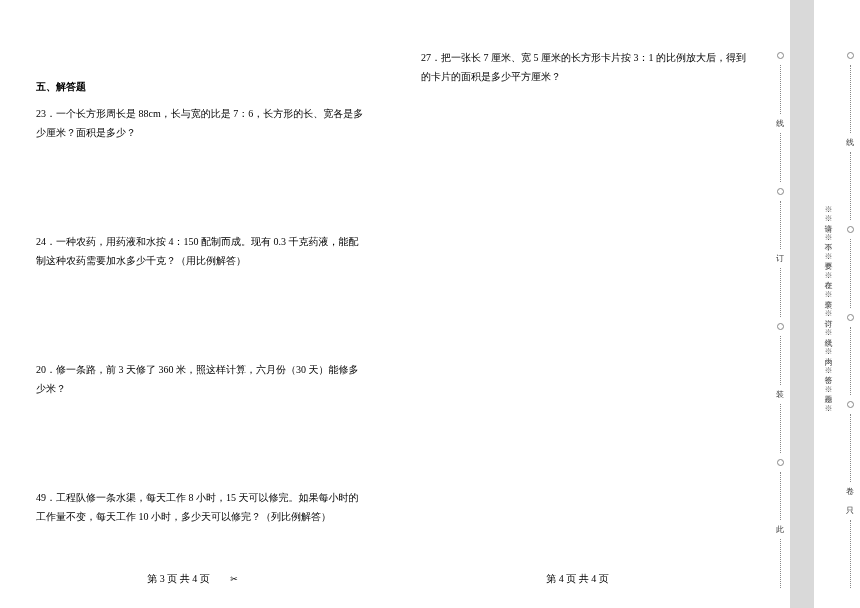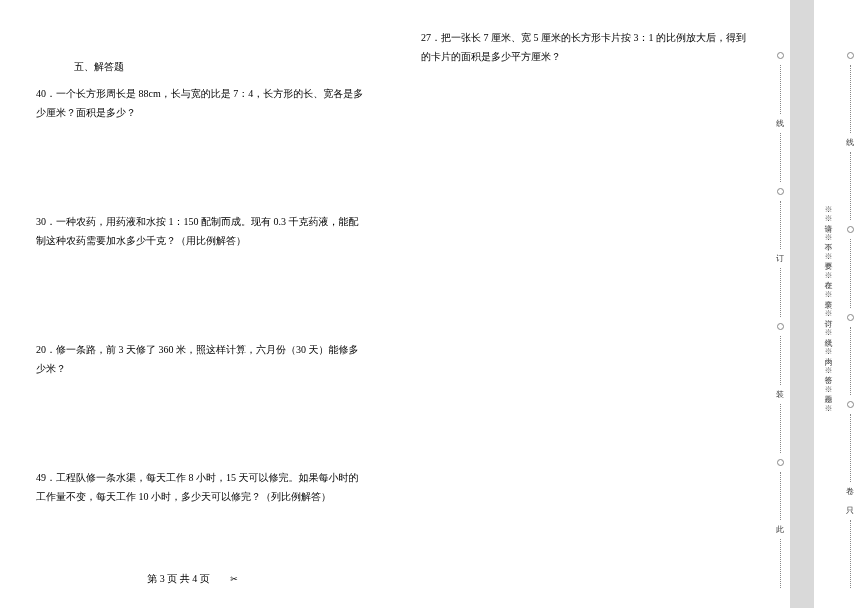--- a/index.html
+++ b/index.html
@@ -12,25 +12,25 @@
     position: relative;
     overflow: hidden;
   }
   .two-col {
     display: flex;
     width: 770px;
     height: 608px;
   }
   .col {
     flex: 1;
-    padding: 20px 20px 25px 36px;
+    padding: 40px 20px 25px 36px;
     position: relative;
   }
   .col-right { padding-left: 36px; padding-right: 20px; }
-  .section-title { font-weight: normal; margin-bottom: 10px; margin-top: 40px; margin-left: 38px; }
+  .section-title { font-weight: bold; margin-bottom: 10px; margin-top: 40px; }
   .q { line-height: 1.9; margin-bottom: 90px; }
   .q:last-of-type { margin-bottom: 0; }
   .footer {
     position: absolute;
     bottom: 22px;
     left: 0; right: 0;
     text-align: center;
     font-size: 10px;
   }
   .footer .circ { display: inline-block; margin-left: 18px; font-size: 9px; }
@@ -73,31 +73,34 @@
   .gseg { flex: 1; }
   .ch { font-size: 8px; margin: 4px 0; }
   .center-col { display: flex; flex-direction: column; align-items: center; justify-content: center; height: 100%; padding: 180px 0; }
 </style>
 </head>
 <body>
 
 <div class="two-col">
   <div class="col">
     <div class="section-title">五、解答题</div>
-    <div class="q">40．一个长方形周长是 88cm，长与宽的比是 7：4，长方形的长、宽各是多少厘米？面积是多少？</div>
-    <div class="q">30．一种农药，用药液和水按 1：150 配制而成。现有 0.3 千克药液，能配制这种农药需要加水多少千克？（用比例解答）</div>
+    <div class="q">23．一个长方形周长是 88cm，长与宽的比是 7：6，长方形的长、宽各是多少厘米？面积是多少？</div>
+    <div class="q">24．一种农药，用药液和水按 4：150 配制而成。现有 0.3 千克药液，能配制这种农药需要加水多少千克？（用比例解答）</div>
     <div class="q">20．修一条路，前 3 天修了 360 米，照这样计算，六月份（30 天）能修多少米？</div>
     <div class="q">49．工程队修一条水渠，每天工作 8 小时，15 天可以修完。如果每小时的工作量不变，每天工作 10 小时，多少天可以修完？（列比例解答）</div>
     <div class="footer">
       <span>第 3 页  共 4 页</span>
       <span class="circ">✂</span>
     </div>
   </div>
   <div class="col col-right">
     <div class="q" style="margin-top:8px">27．把一张长 7 厘米、宽 5 厘米的长方形卡片按 3：1 的比例放大后，得到的卡片的面积是多少平方厘米？</div>
+    <div class="footer">
+      <span>第 4 页  共 4 页</span>
+    </div>
   </div>
 </div>
 
 <div class="binding">
   <div class="strip">
     <div class="marks">
       <div class="o"></div>
       <div class="vline"></div>
       <span class="ch">线</span>
       <div class="vline"></div>

